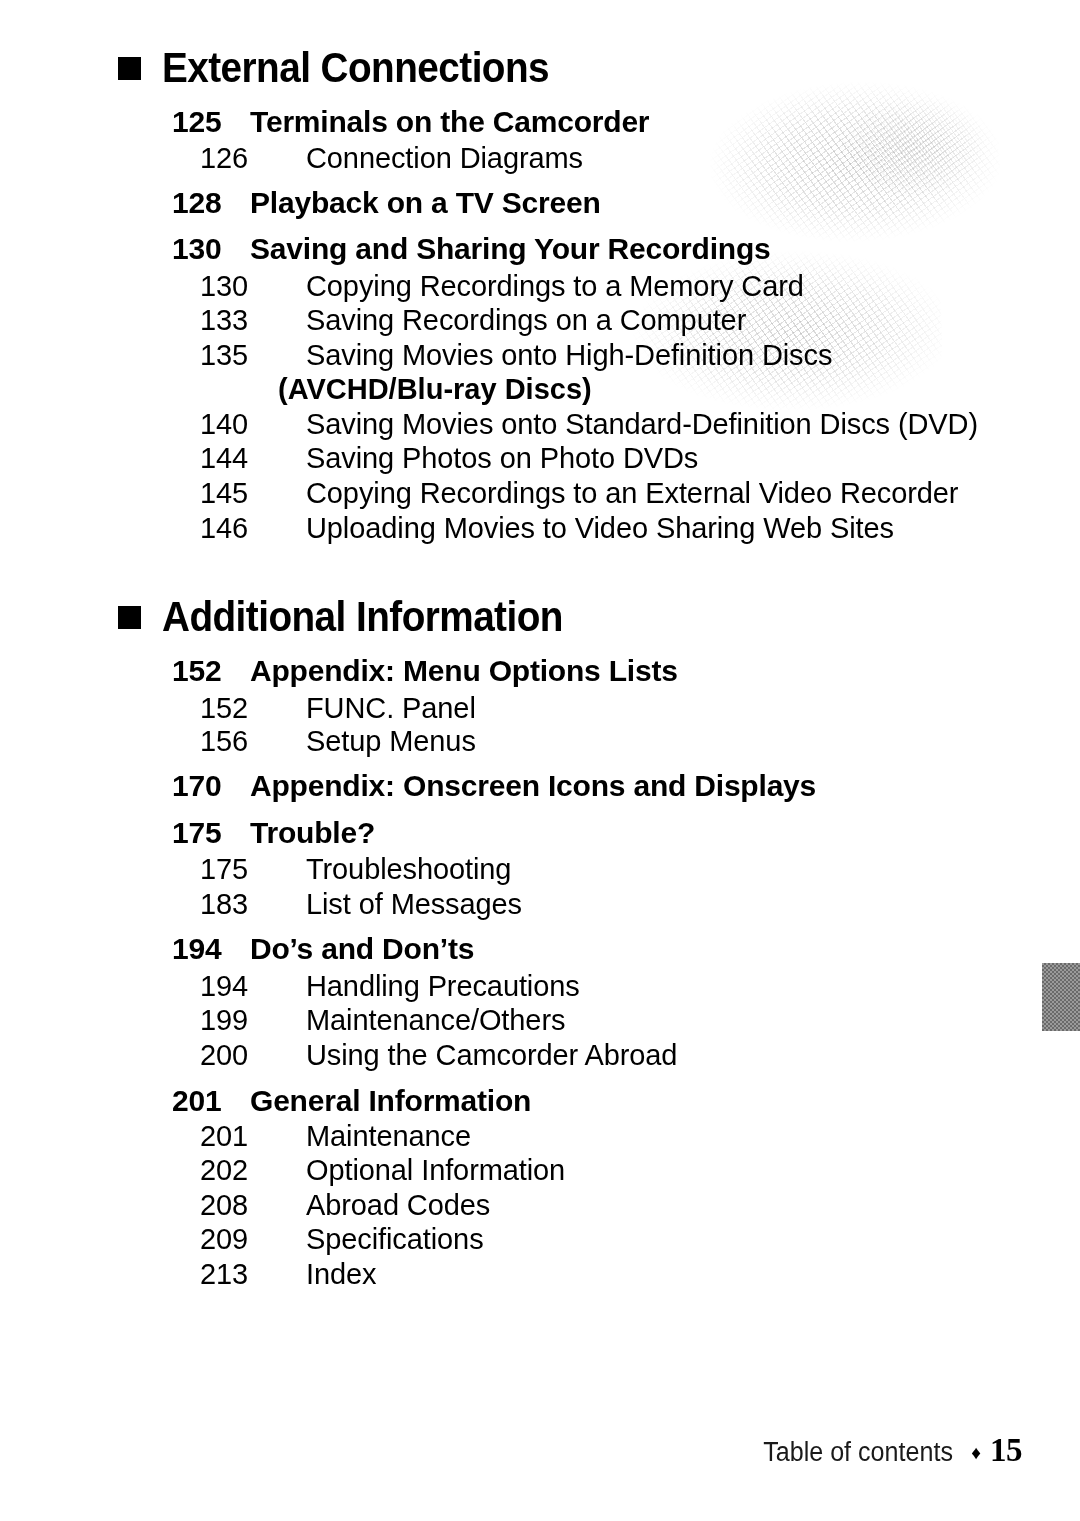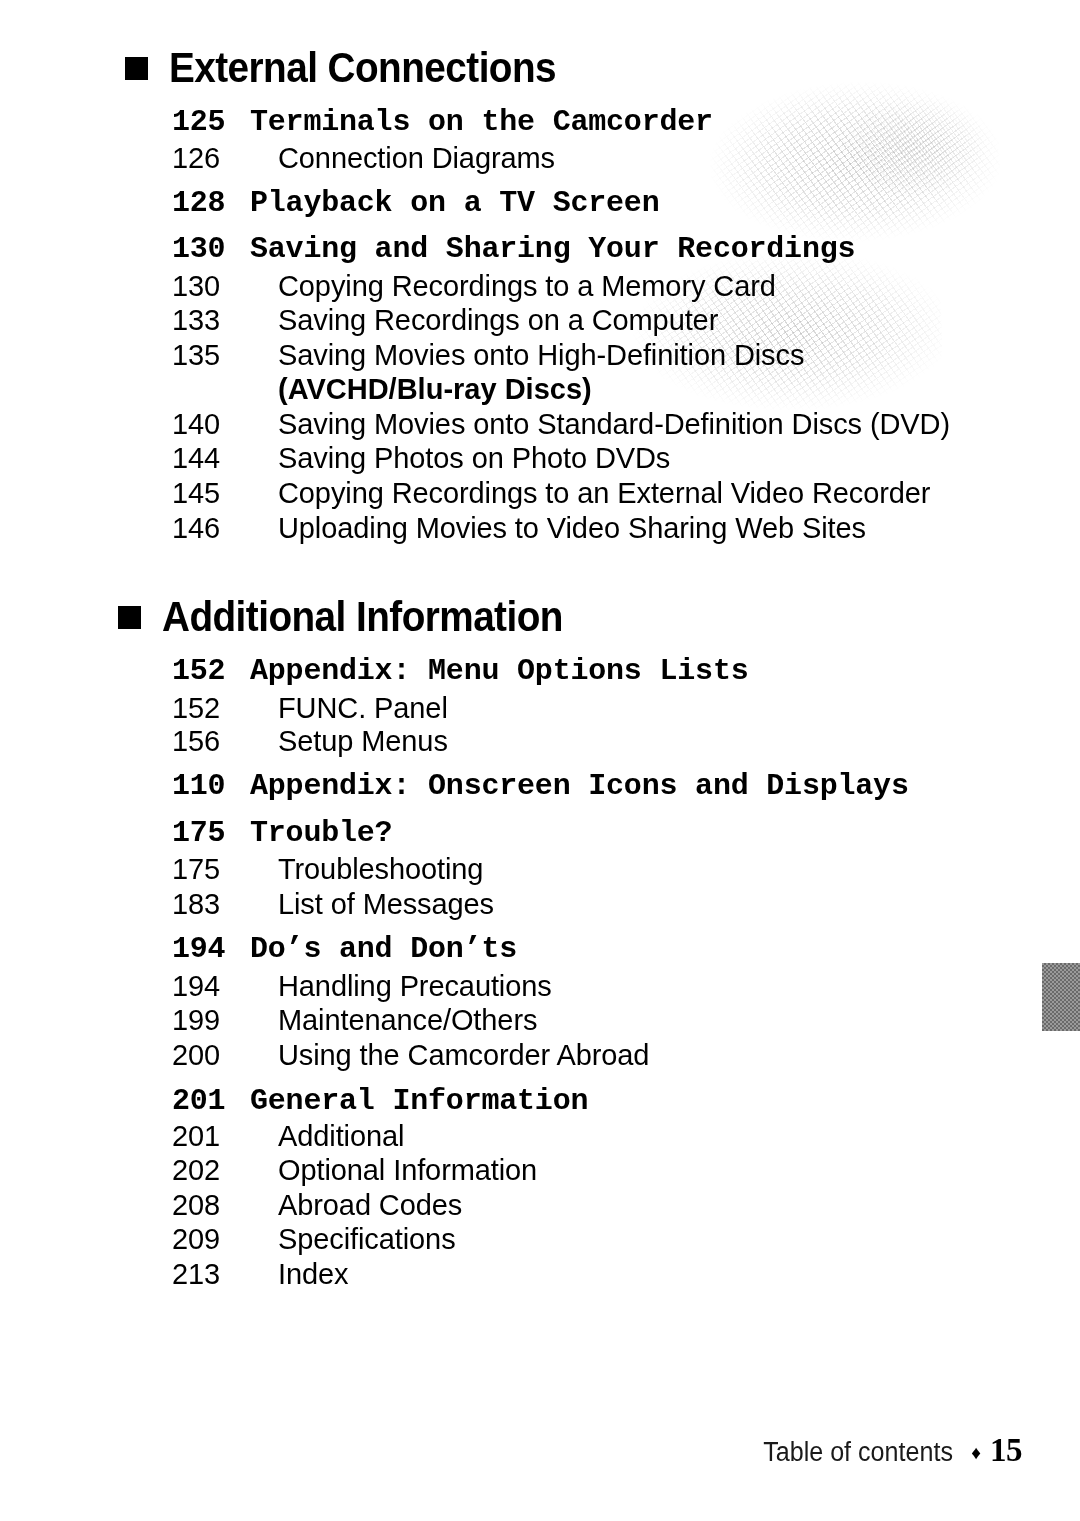--- a/index.html
+++ b/index.html
@@ -102,31 +102,31 @@
     position: absolute;
   }
 
   
   .row-major .pg,
   .row-major .ttl {
     font-weight: bold;
     font-size: 30px;
     line-height: 34px;
     letter-spacing: -0.2px;
-    font-family: Liberation Mono, monospace;
   }
   .row-major .ttl { left: 250px; }
 
   
   .row-minor .pg,
   .row-minor .ttl {
     font-weight: normal;
     font-size: 29px;
     line-height: 34px;
     letter-spacing: -0.1px;
+    margin-left: 28px;
   }
   .row-minor .ttl { left: 278px; }
 
   
   .row-cont .ttl {
     left: 278px;
     font-weight: bold;
     font-size: 29px;
     line-height: 34px;
   }
@@ -173,21 +173,21 @@
     letter-spacing: -0.5px;
   }
 </style>
 </head>
 <body>
 
 <div class="watermark wm-a"></div>
 <div class="watermark wm-c"></div>
 <div class="watermark wm-b"></div>
 
-<div class="section-head" id="sec-0" style="top: 46px; left: 118px; margin-left: 7px;">
+<div class="section-head" id="sec-0" style="top: 46px; left: 118px;">
   <span class="bullet-square"></span>
   <span class="section-title">External Connections</span>
 </div>
 
 <div class="toc-row row-major" id="r0-0" style="top: 105px;">
   <span class="pg">125</span>
   <span class="ttl">Terminals on the Camcorder</span>
 </div>
 <div class="toc-row row-minor" id="r0-1" style="top: 141px;">
   <span class="pg">126</span>
@@ -244,21 +244,21 @@
 </div>
 <div class="toc-row row-minor" id="r1-1" style="top: 691px;">
   <span class="pg">152</span>
   <span class="ttl">FUNC. Panel</span>
 </div>
 <div class="toc-row row-minor" id="r1-2" style="top: 724px;">
   <span class="pg">156</span>
   <span class="ttl">Setup Menus</span>
 </div>
 <div class="toc-row row-major" id="r1-3" style="top: 769px;">
-  <span class="pg">110</span>
+  <span class="pg">170</span>
   <span class="ttl">Appendix: Onscreen Icons and Displays</span>
 </div>
 <div class="toc-row row-major" id="r1-4" style="top: 816px;">
   <span class="pg">175</span>
   <span class="ttl">Trouble?</span>
 </div>
 <div class="toc-row row-minor" id="r1-5" style="top: 852px;">
   <span class="pg">175</span>
   <span class="ttl">Troubleshooting</span>
 </div>
@@ -281,21 +281,21 @@
 <div class="toc-row row-minor" id="r1-10" style="top: 1038px;">
   <span class="pg">200</span>
   <span class="ttl">Using the Camcorder Abroad</span>
 </div>
 <div class="toc-row row-major" id="r1-11" style="top: 1084px;">
   <span class="pg">201</span>
   <span class="ttl">General Information</span>
 </div>
 <div class="toc-row row-minor" id="r1-12" style="top: 1119px;">
   <span class="pg">201</span>
-  <span class="ttl">Additional</span>
+  <span class="ttl">Maintenance</span>
 </div>
 <div class="toc-row row-minor" id="r1-13" style="top: 1153px;">
   <span class="pg">202</span>
   <span class="ttl">Optional Information</span>
 </div>
 <div class="toc-row row-minor" id="r1-14" style="top: 1188px;">
   <span class="pg">208</span>
   <span class="ttl">Abroad Codes</span>
 </div>
 <div class="toc-row row-minor" id="r1-15" style="top: 1222px;">

